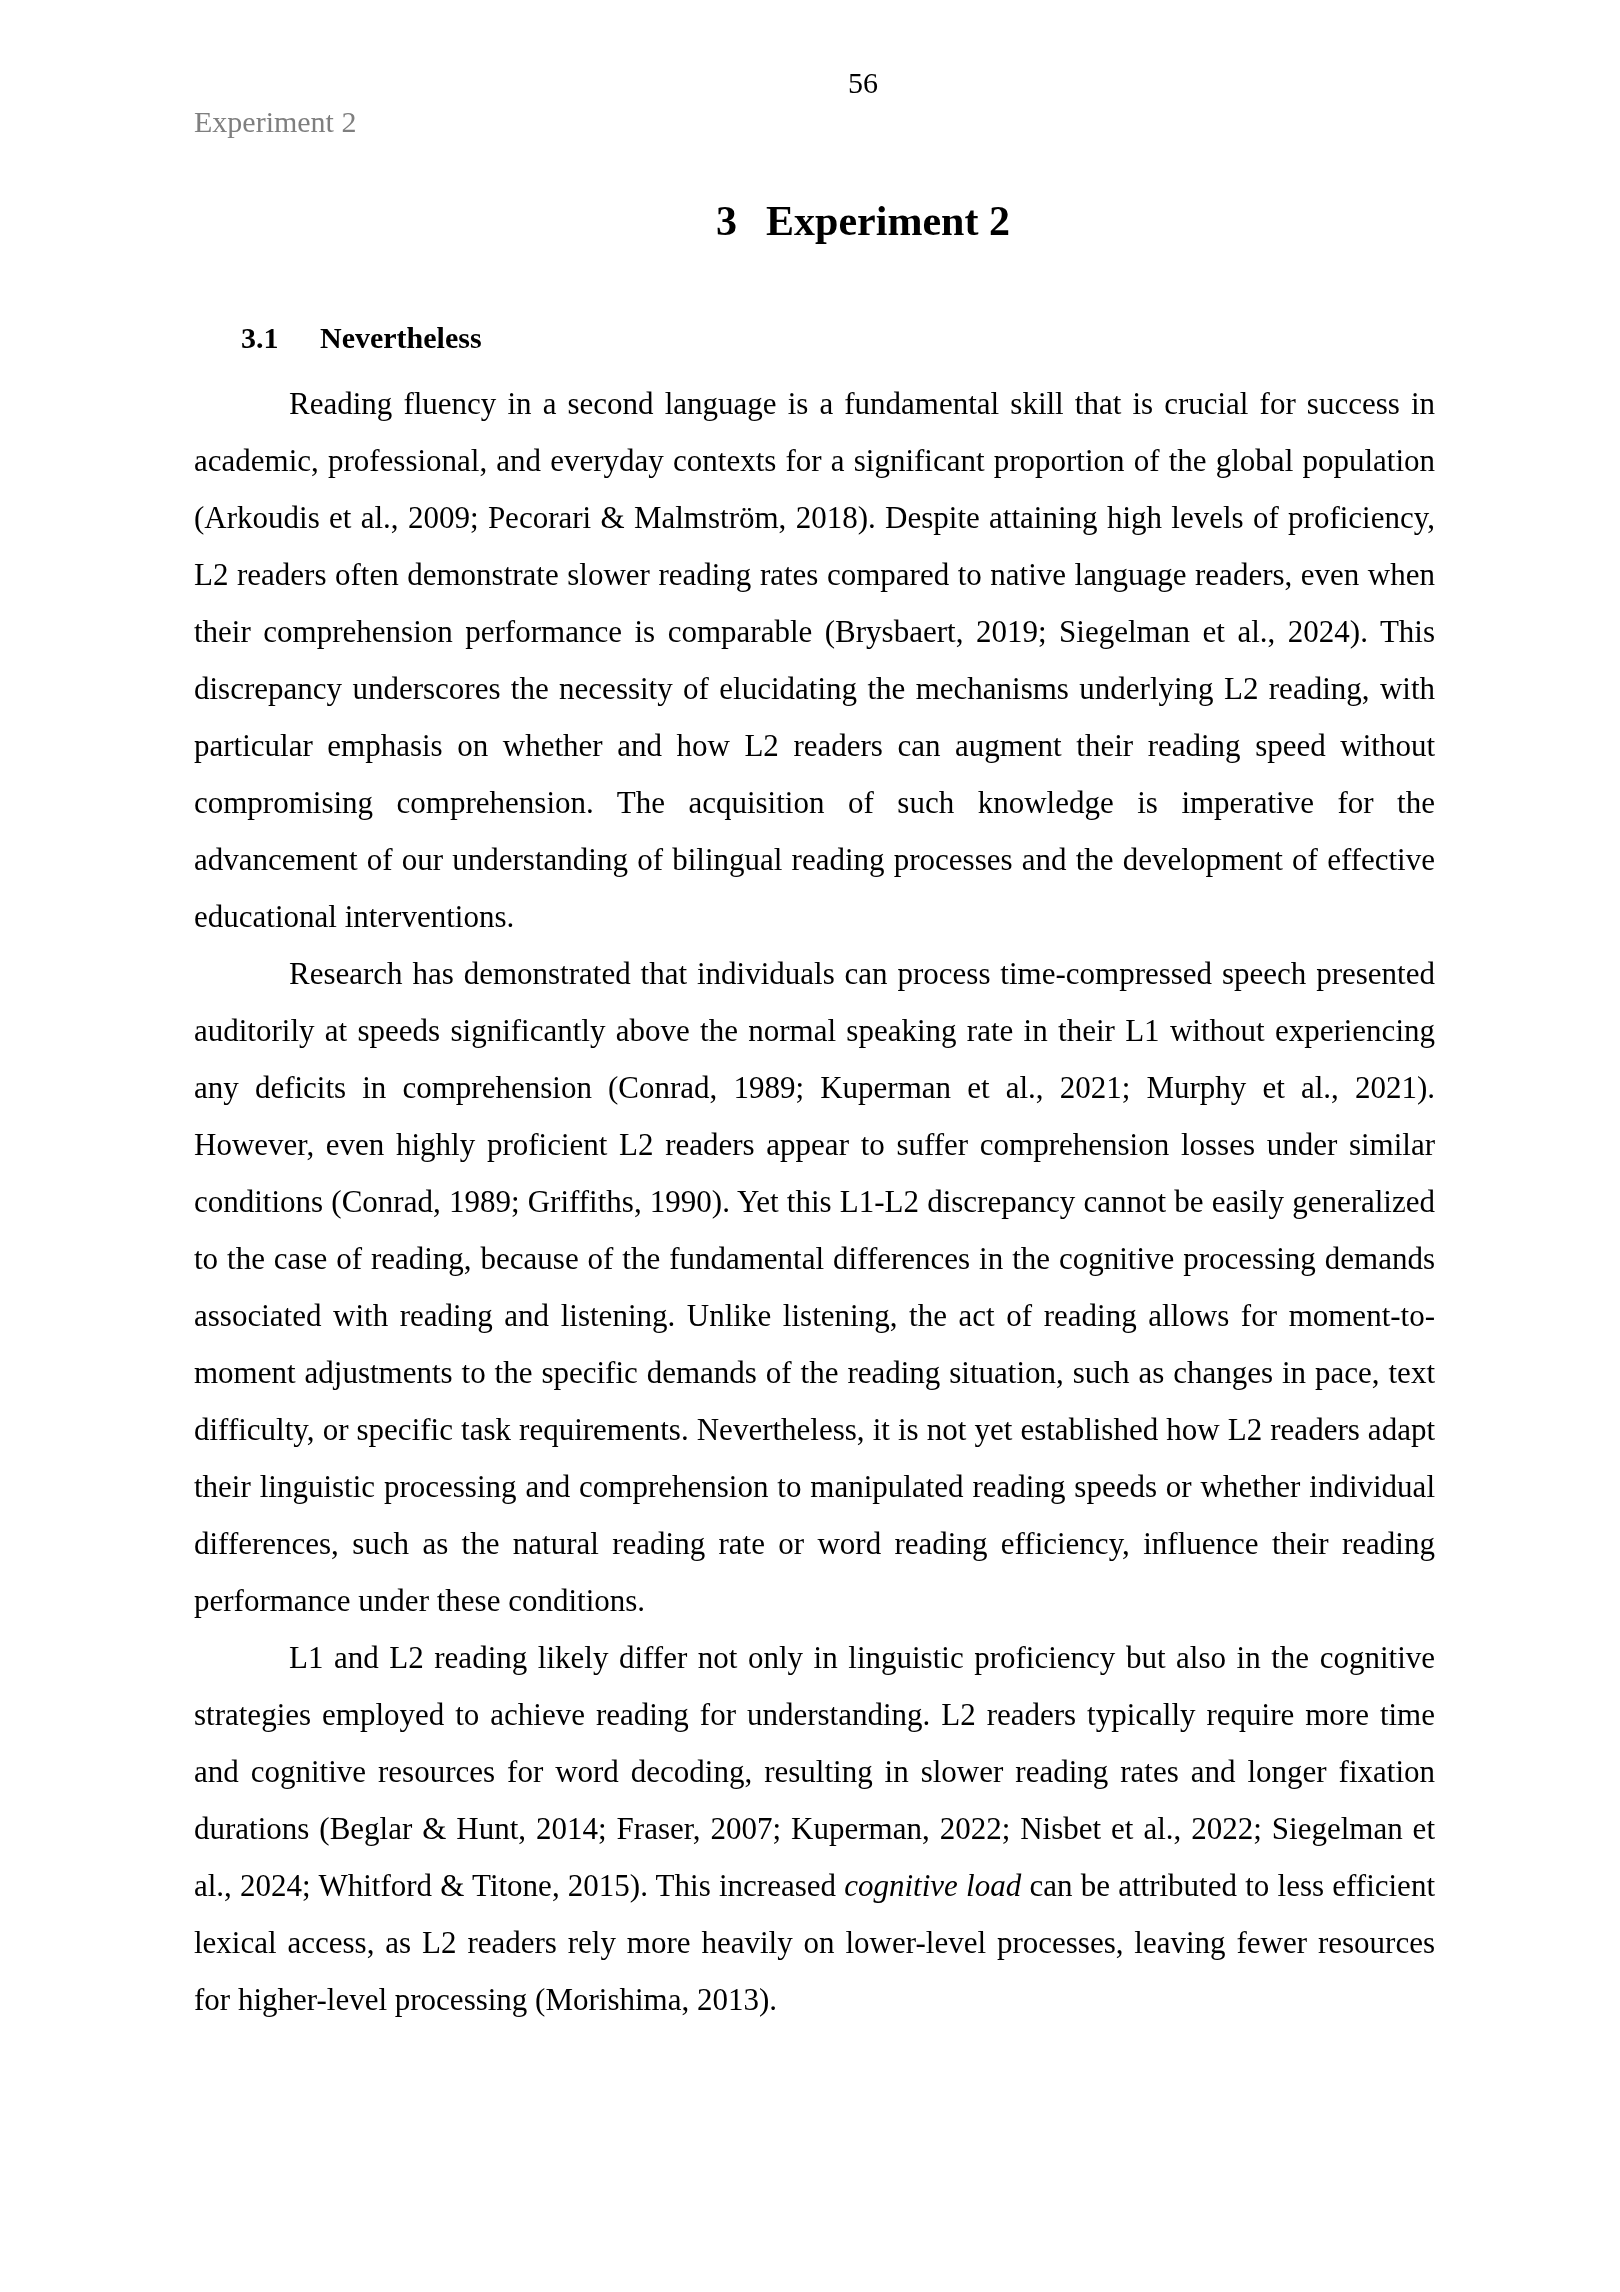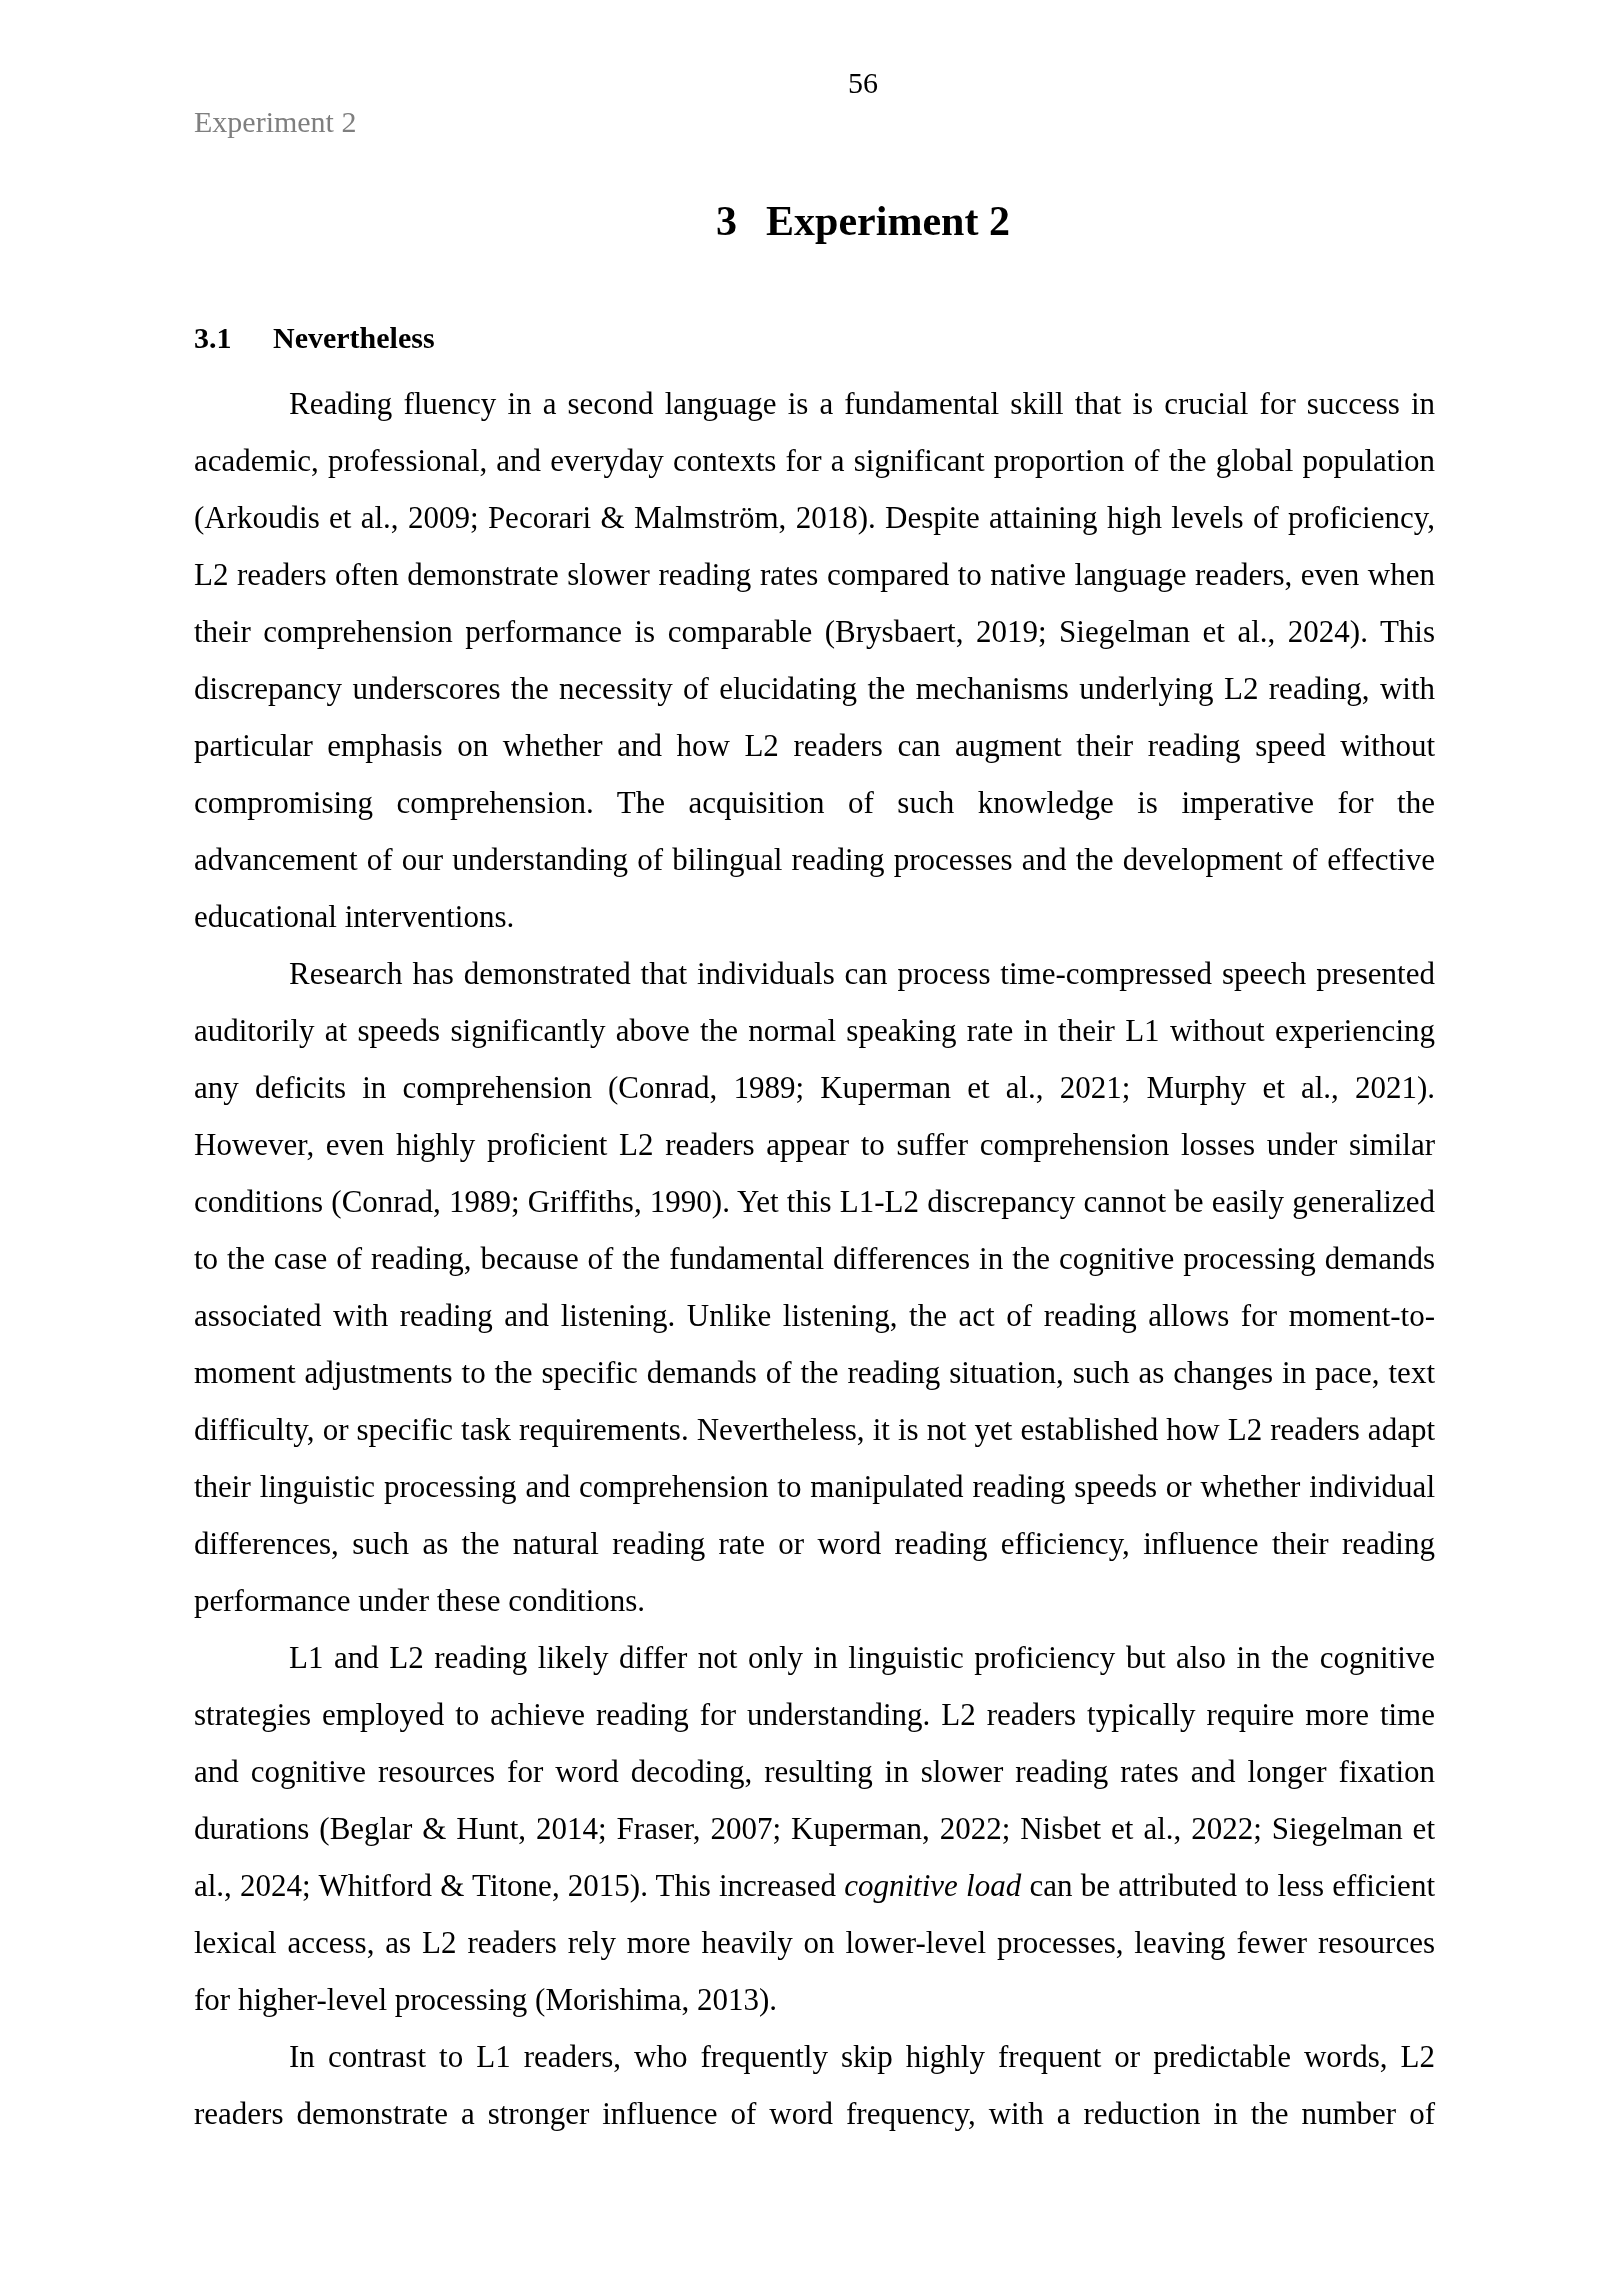--- a/index.html
+++ b/index.html
@@ -52,20 +52,21 @@
       position: absolute;
       top: 318px;
       left: 194px;
       font-size: 30px;
       font-weight: bold;
       line-height: 39px;
     }
     .section-title .num {
       display: inline-block;
       width: 79px;
+      margin-left: 47px;
     }
     .body-text {
       position: absolute;
       top: 375px;
       left: 194px;
       width: 1241px;
       font-size: 31px;
       line-height: 57px;
     }
     .body-text p {
@@ -89,15 +90,14 @@
 </h1>
 
 <h2 class="section-title" style="margin:0;">
   <span class="num">3.1</span><span>Nevertheless</span>
 </h2>
 
 <div class="body-text">
   <p>Reading fluency in a second language is a fundamental skill that is crucial for success in academic, professional, and everyday contexts for a significant proportion of the global population (Arkoudis et al., 2009; Pecorari &amp; Malmström, 2018). Despite attaining high levels of proficiency, L2 readers often demonstrate slower reading rates compared to native language readers, even when their comprehension performance is comparable (Brysbaert, 2019; Siegelman et al., 2024). This discrepancy underscores the necessity of elucidating the mechanisms underlying L2 reading, with particular emphasis on whether and how L2 readers can augment their reading speed without compromising comprehension. The acquisition of such knowledge is imperative for the advancement of our understanding of bilingual reading processes and the development of effective educational interventions.</p>
   <p>Research has demonstrated that individuals can process time-compressed speech presented auditorily at speeds significantly above the normal speaking rate in their L1 without experiencing any deficits in comprehension (Conrad, 1989; Kuperman et al., 2021; Murphy et al., 2021). However, even highly proficient L2 readers appear to suffer comprehension losses under similar conditions (Conrad, 1989; Griffiths, 1990). Yet this L1-L2 discrepancy cannot be easily generalized to the case of reading, because of the fundamental differences in the cognitive processing demands associated with reading and listening. Unlike listening, the act of reading allows for moment-to-moment adjustments to the specific demands of the reading situation, such as changes in pace, text difficulty, or specific task requirements. Nevertheless, it is not yet established how L2 readers adapt their linguistic processing and comprehension to manipulated reading speeds or whether individual differences, such as the natural reading rate or word reading efficiency, influence their reading performance under these conditions.</p>
   <p><span>L1 and L2 reading likely differ not only in linguistic proficiency but also in the cognitive strategies employed to achieve reading for understanding. L2 readers typically require more time and cognitive resources for word decoding, resulting in slower reading rates and longer fixation durations (Beglar &amp; Hunt, 2014; Fraser, 2007; Kuperman, 2022; Nisbet et al., 2022; Siegelman et al., 2024; Whitford &amp; Titone, 2015). This increased </span><em>cognitive load</em><span> can be attributed to less efficient lexical access, as L2 readers rely more heavily on lower-level processes, leaving fewer resources for higher-level processing (Morishima, 2013).</span></p>
-  <p style="text-align-last: justify;">In contrast to L1 readers, who frequently skip highly frequent or predictable words, L2 readers demonstrate a stronger influence of word frequency, with a reduction in the number of</p>
 </div>
 
 
 </body></html>

